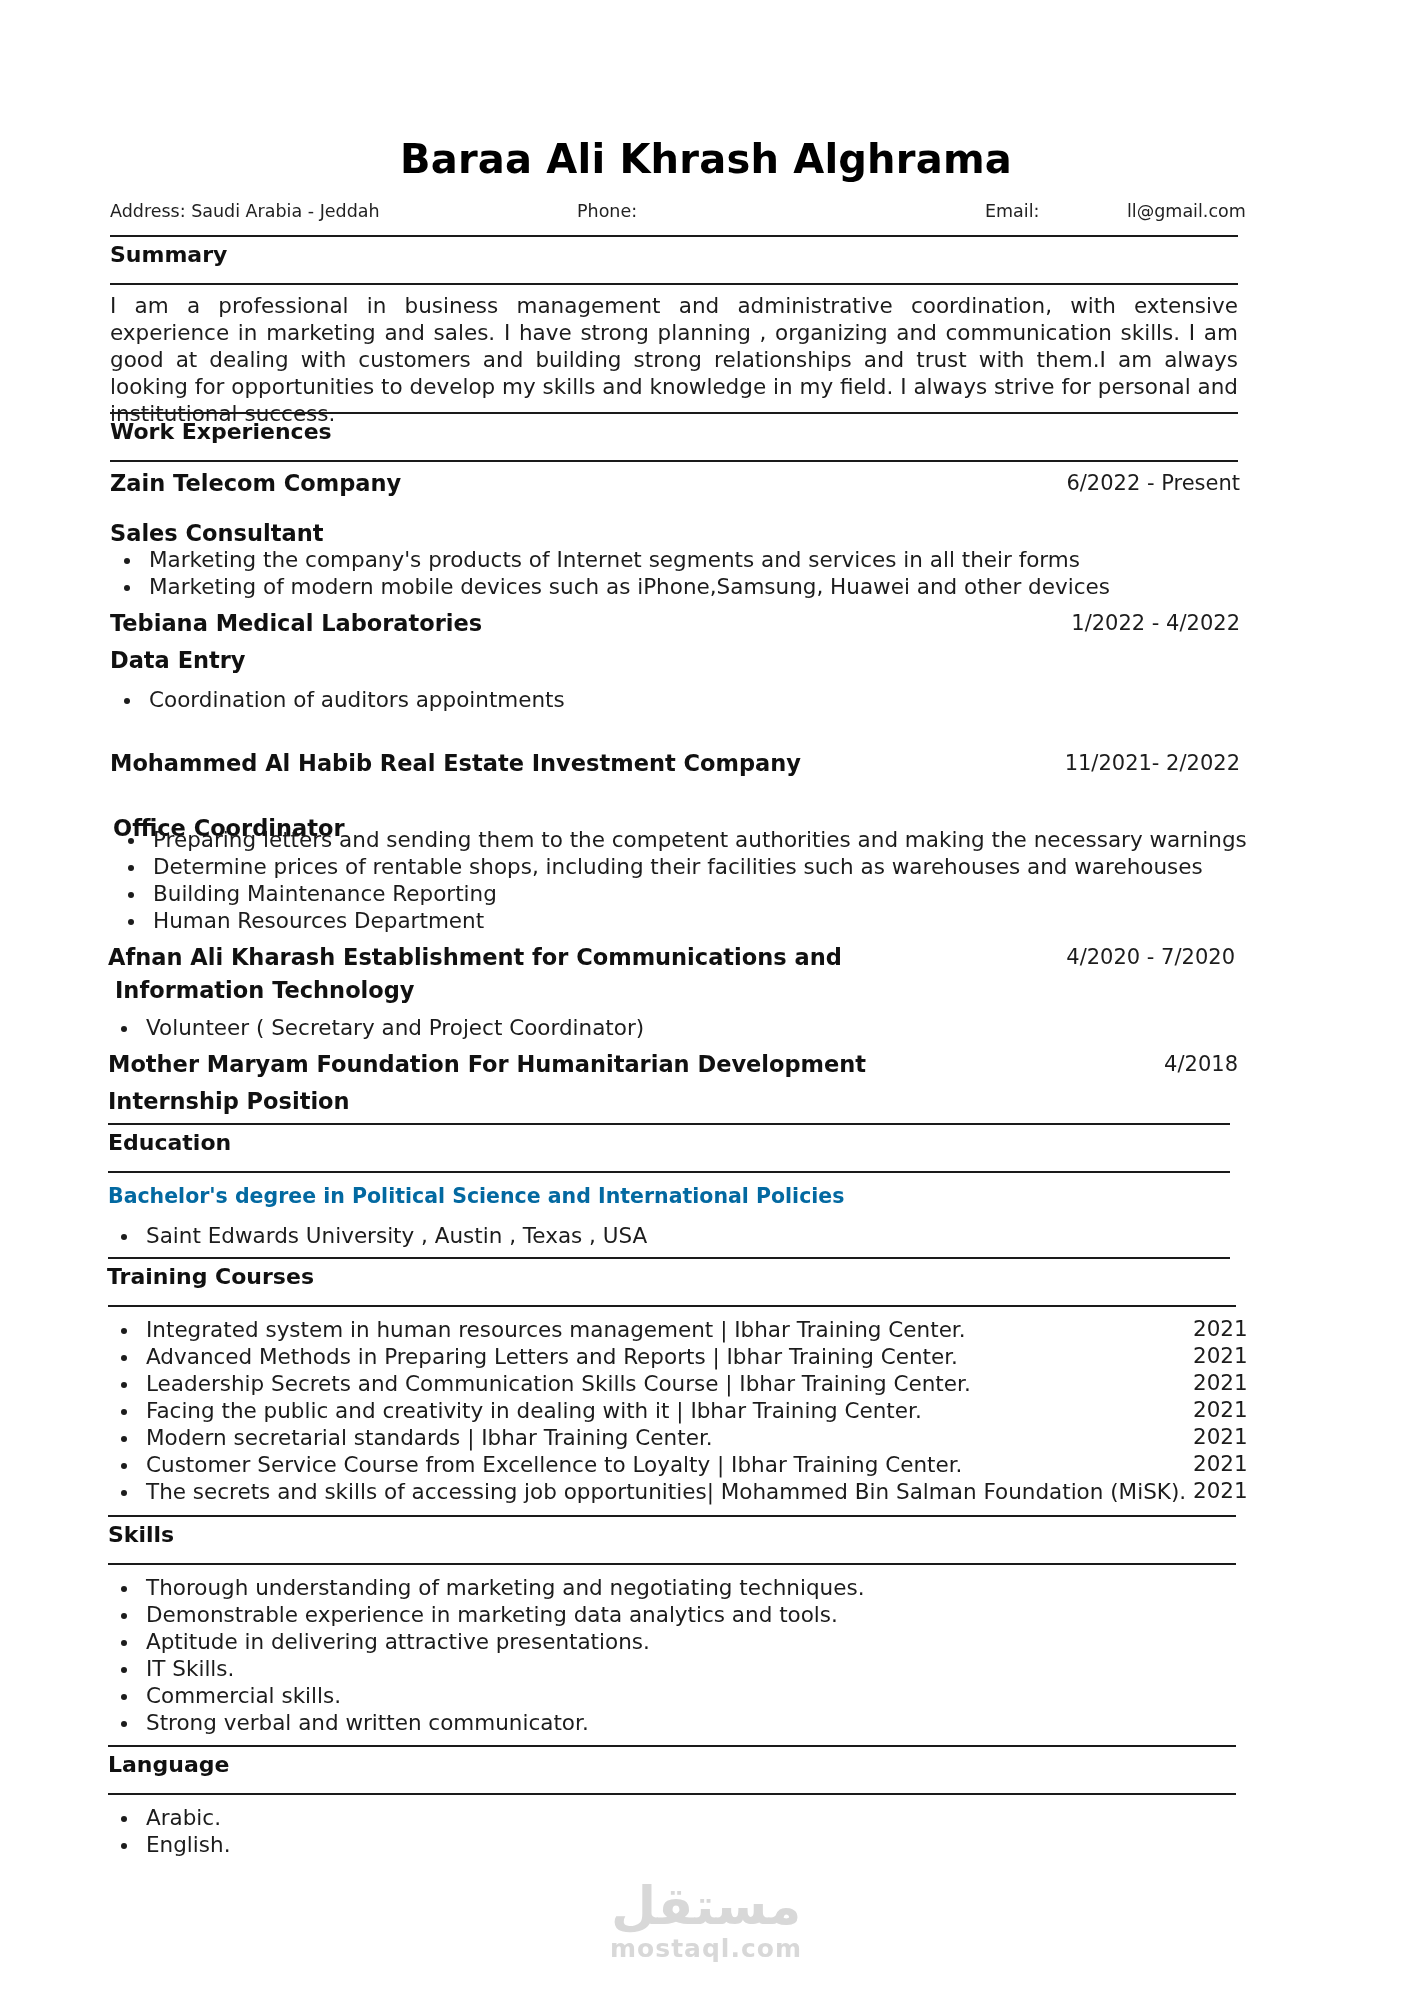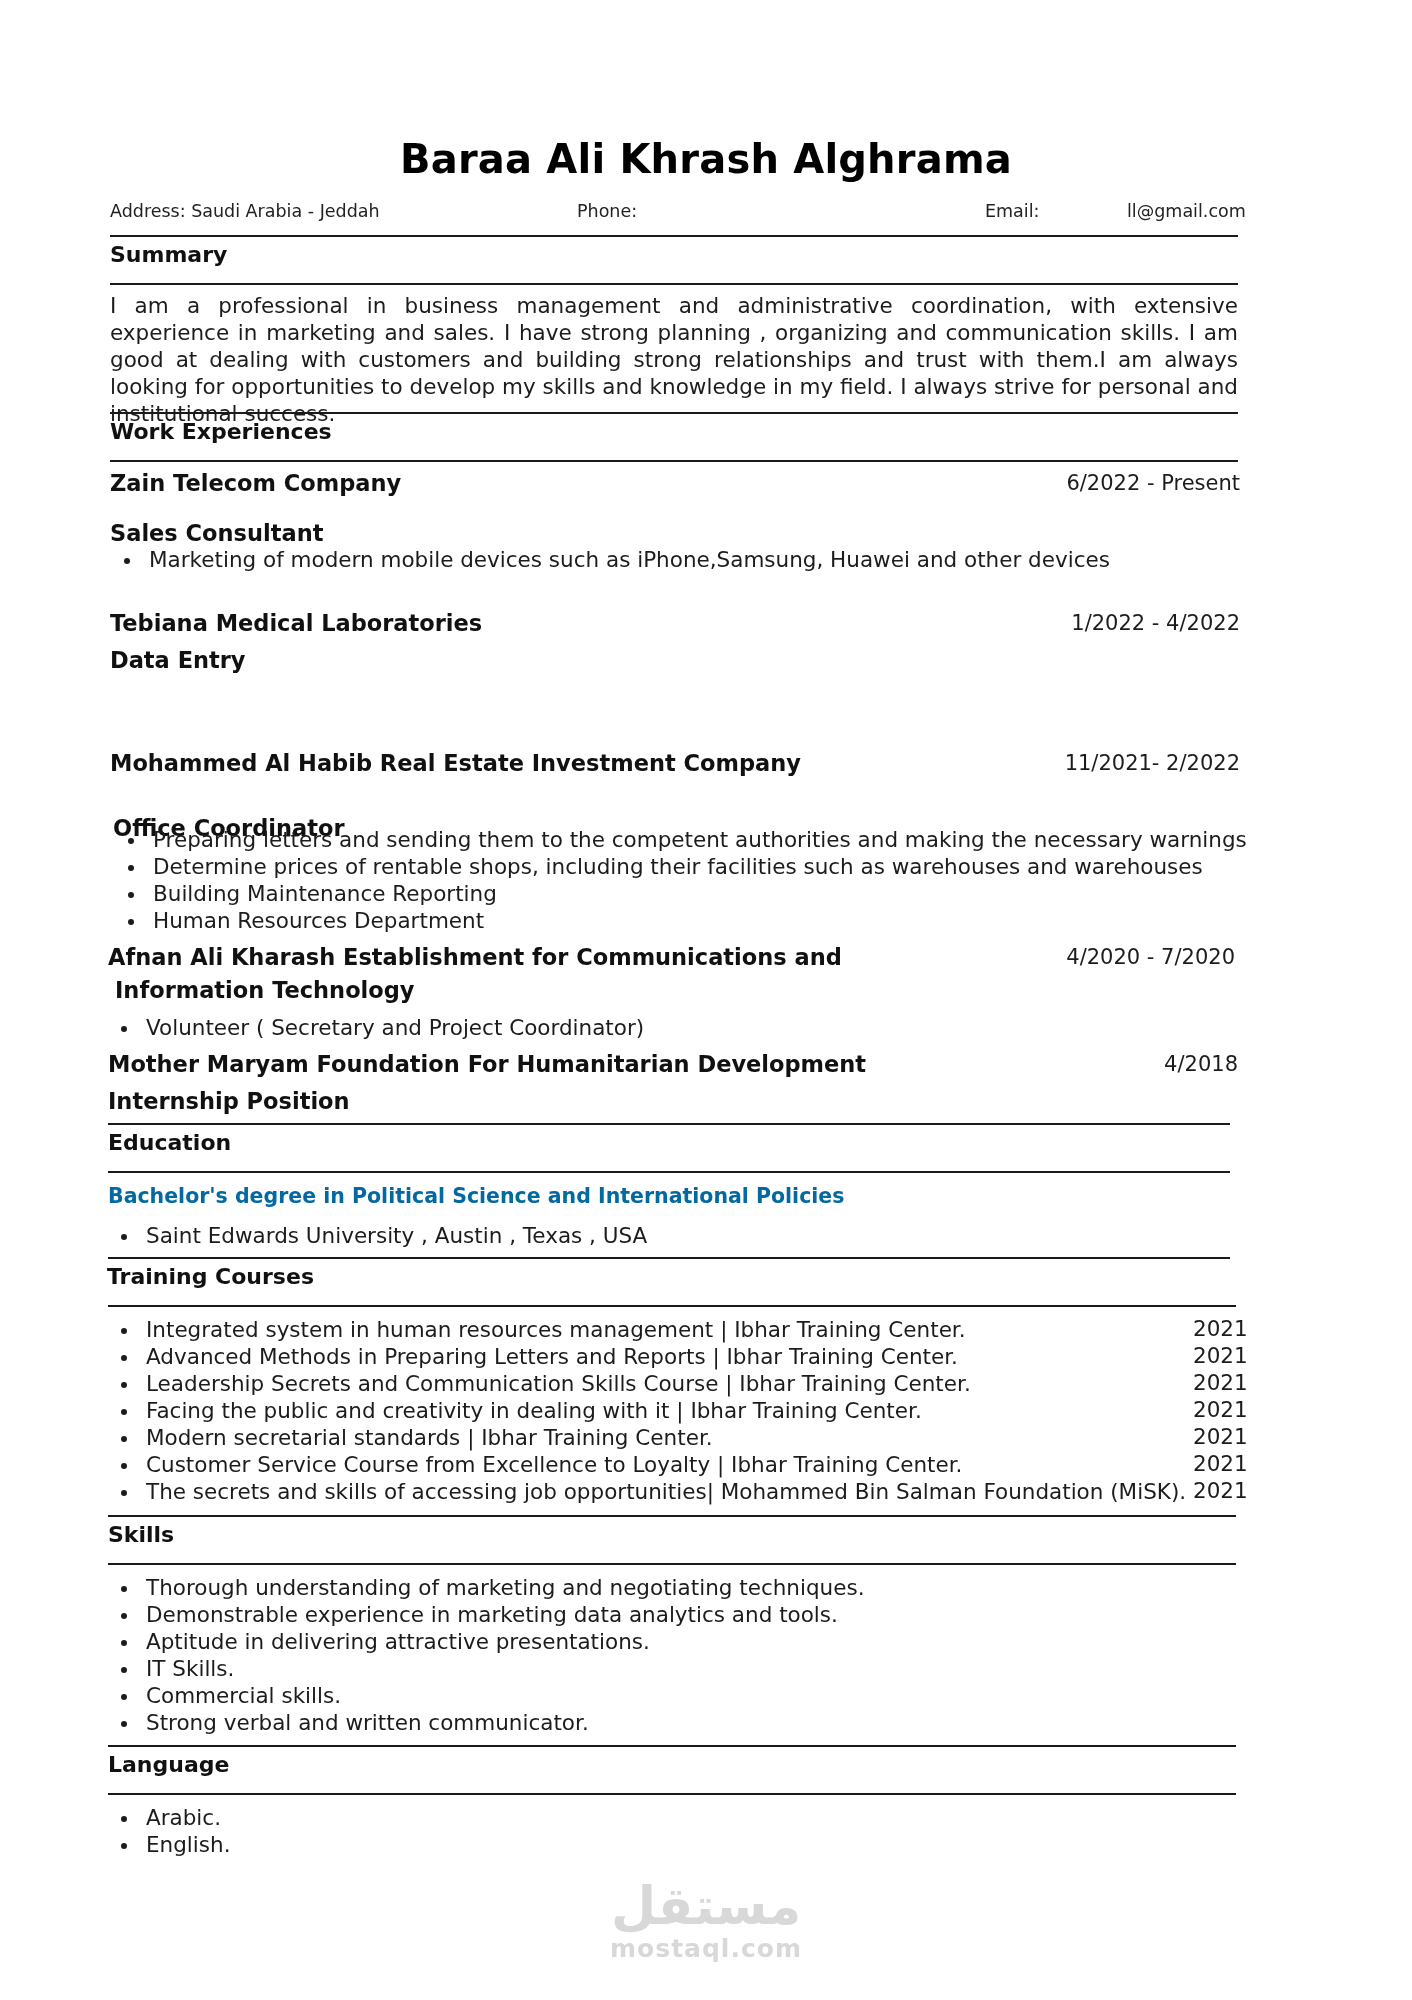--- a/index.html
+++ b/index.html
@@ -40,27 +40,29 @@
   <div class="para">I am a professional in business management and administrative coordination, with extensive experience in marketing and sales. I have strong planning , organizing and communication skills. I am good at dealing with customers and building strong relationships and trust with them.I am always looking for opportunities to develop my skills and knowledge in my field. I always strive for personal and institutional success.</div>
   <div class="rule" style="left:110px; width:1128px; top:412px;"></div>
 
   <div class="abs sec-h" style="left:110px; top:419px;">Work Experiences</div>
   <div class="rule" style="left:110px; width:1128px; top:460px;"></div>
 
   <div class="abs co" style="left:110px; top:470px;">Zain Telecom Company</div>
   <div class="abs date" style="right:172px; top:471px;">6/2022 - Present</div>
   <div class="abs role" style="left:110px; top:504px;margin-top:16px;">Sales Consultant</div>
   <ul class="blist" style="left:149px; top:546px;">
+    <li>Marketing the company's products of Internet segments and services in all their forms</li>
     <li>Marketing of modern mobile devices such as iPhone,Samsung, Huawei and other devices</li>
   </ul>
 
   <div class="abs co" style="left:110px; top:610px;">Tebiana Medical Laboratories</div>
   <div class="abs date" style="right:172px; top:611px;">1/2022 - 4/2022</div>
   <div class="abs role" style="left:110px; top:647px;">Data Entry</div>
   <ul class="blist" style="left:149px; top:686px;">
+    <li>Coordination of auditors appointments</li>
   </ul>
 
   <div class="abs co" style="left:110px; top:750px;">Mohammed Al Habib Real Estate Investment Company</div>
   <div class="abs date" style="right:172px; top:751px;">11/2021- 2/2022</div>
   <div class="abs role" style="left:113px; top:787px;margin-top:28px;">Office Coordinator</div>
   <ul class="blist" style="left:153px; top:826px;">
     <li>Preparing letters and sending them to the competent authorities and making the necessary warnings</li>
     <li>Determine prices of rentable shops, including their facilities such as warehouses and warehouses</li>
     <li>Building Maintenance Reporting</li>
     <li>Human Resources Department</li>

